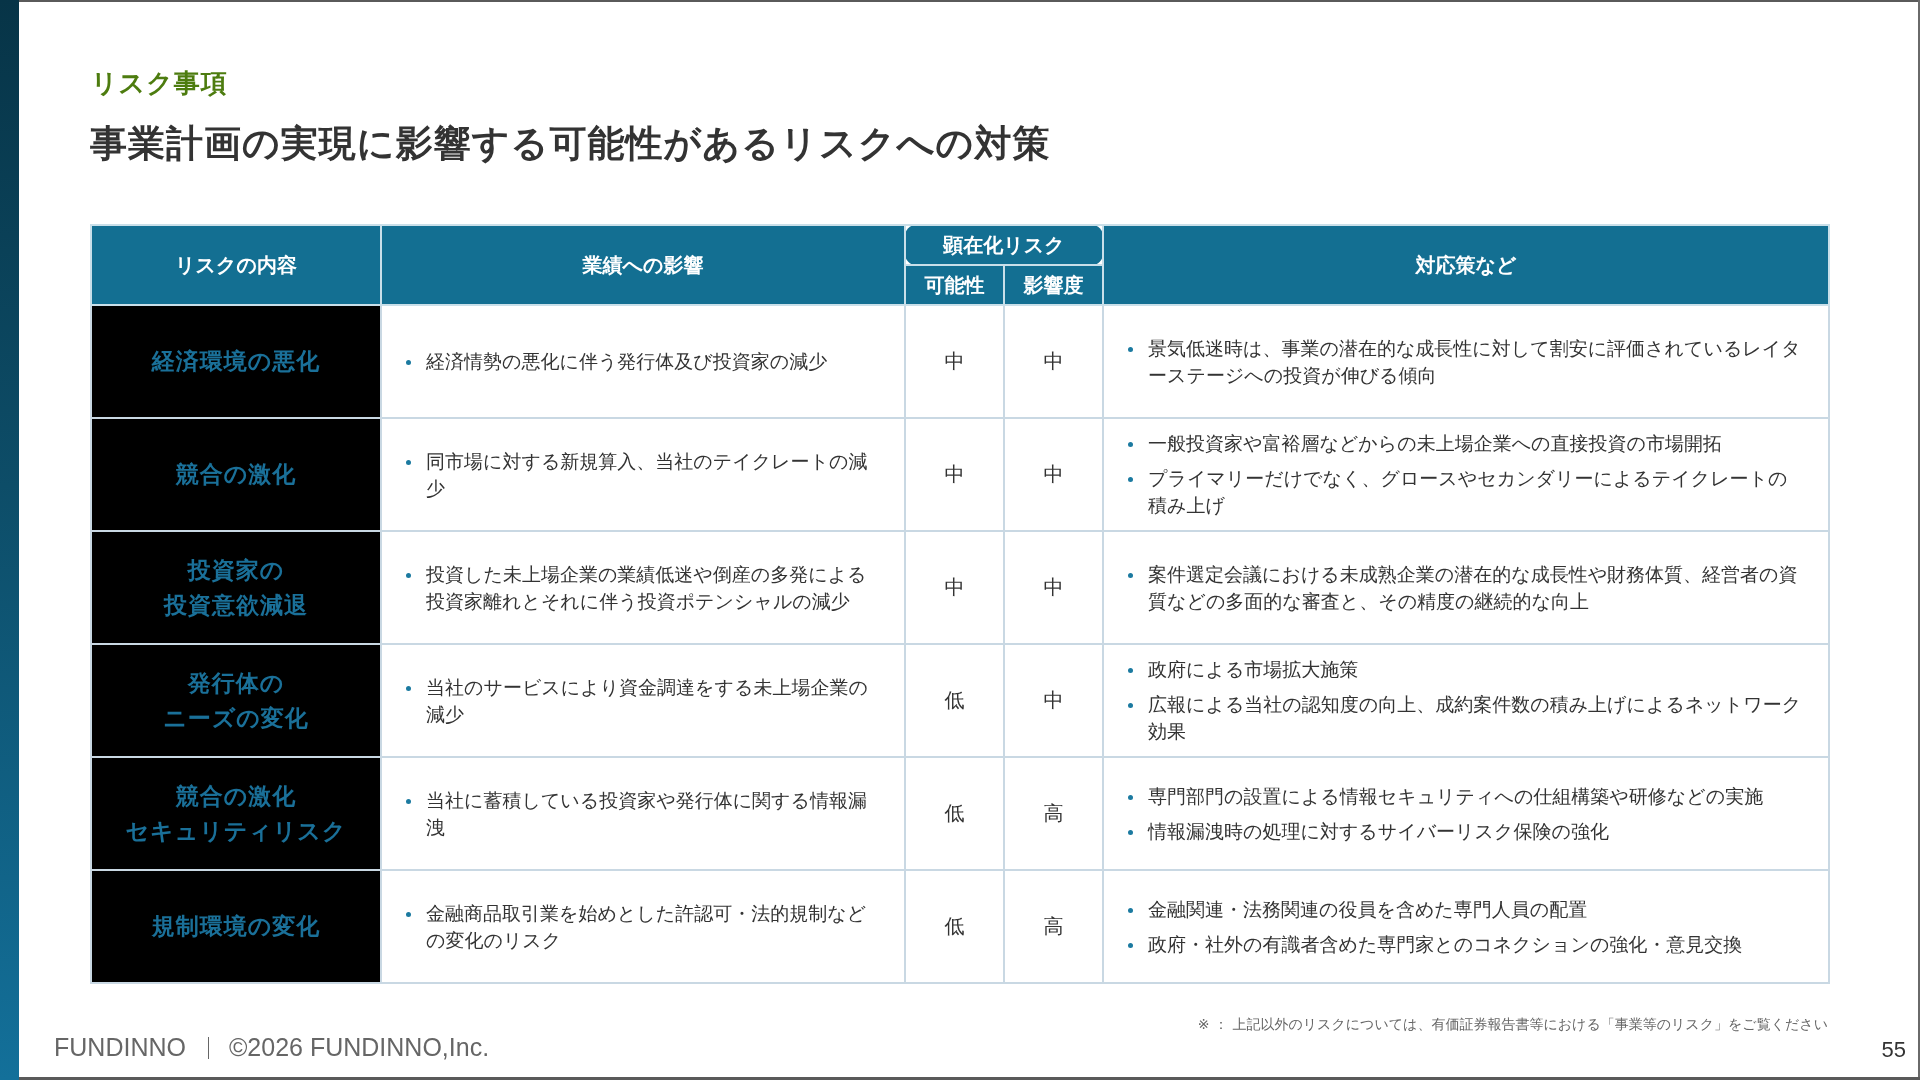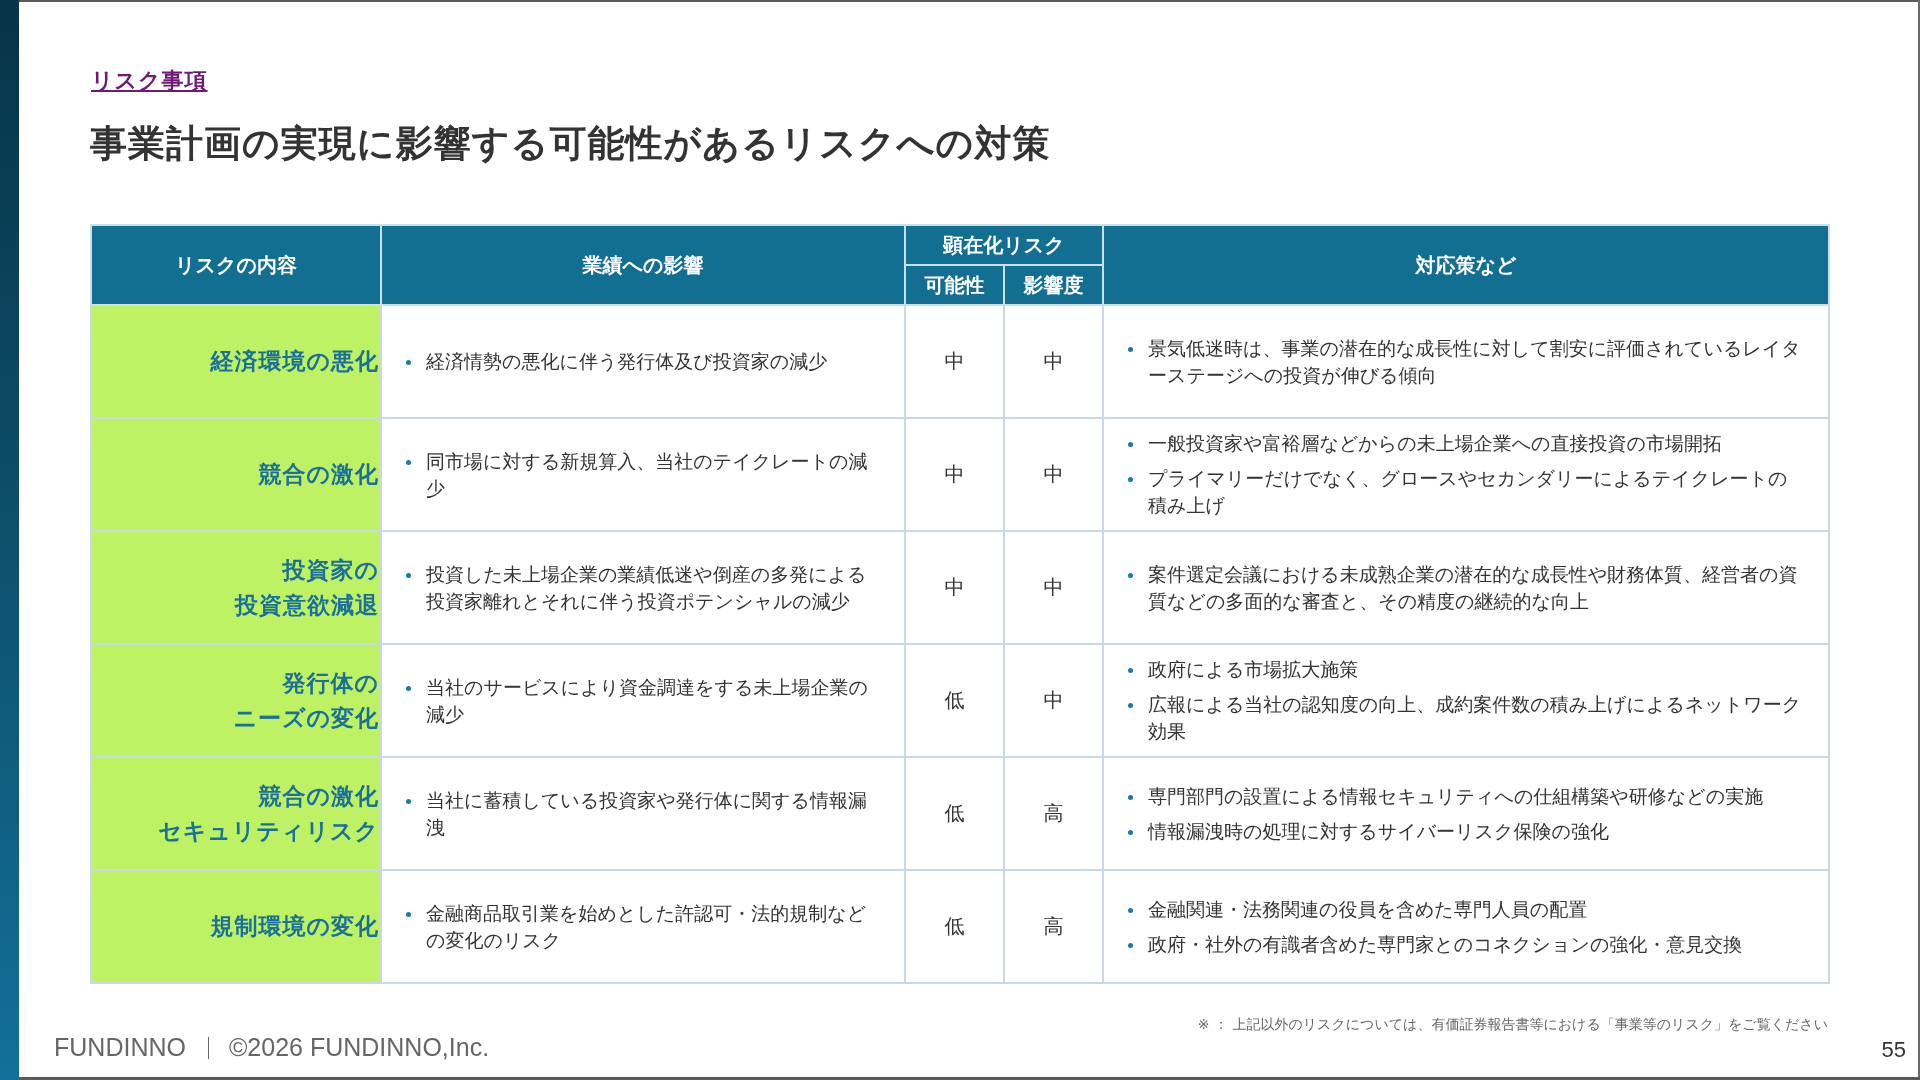--- a/index.html
+++ b/index.html
@@ -11,42 +11,42 @@
     }
     .frame-top { position:absolute; left:0; top:0; width:1920px; height:2px; background:#5a5a5a; }
     .frame-bottom { position:absolute; left:0; bottom:0; width:1920px; height:3px; background:#5a5a5a; }
     .frame-right { position:absolute; right:0; top:0; width:2px; height:1080px; background:#6a6a6a; }
     .left-bar {
       position:absolute; left:0; top:0; width:19px; height:1080px;
       background:linear-gradient(to bottom, #073447 0%, #0d4d68 45%, #13709a 100%);
     }
     .section-label {
       position:absolute; left:91px; top:66px;
-      font-size:22px; font-weight:bold; color:#701a75; letter-spacing:1px;text-decoration:underline;
+      font-size:26px; font-weight:bold; color:#4d7c0f; letter-spacing:1px;
     }
     .page-title {
       position:absolute; left:90px; top:119px;
       font-size:37px; font-weight:bold; color:#333333; letter-spacing:1px;
     }
     table.risk {
       position:absolute; left:90px; top:224px; width:1738px;
       border-collapse:collapse; table-layout:fixed;
     }
     table.risk th, table.risk td { border:2px solid #c9d8e3; }
     table.risk th {
       background:#136f92; color:#ffffff; font-weight:bold; font-size:20px;
       text-align:center; border-color:#c9dfe9; padding:0;
     }
     th.h-main { height:77px;font-family:Liberation Serif, serif; }
-    th.h-group { height:38px; }
+    th.h-group { height:38px;border-radius:11px; }
     th.h-sub { height:38px; }
     td { height:109px; vertical-align:middle; font-size:19px; color:#333; }
     td.label {
-      background:#bef264; color:#1a7099; font-weight:bold; font-size:23px;
-      text-align:right; line-height:35px; letter-spacing:1px;
+      background:#000000; color:#1a7099; font-weight:bold; font-size:23px;
+      text-align:center; line-height:35px; letter-spacing:1px;
     }
     td.level { text-align:center; font-size:20px; }
     td.text { padding:0 24px 0 20px; }
     ul.bullets { list-style:none; margin:0; padding:0; }
     ul.bullets li {
       position:relative; padding-left:24px; line-height:27px; margin:8px 0;
     }
     ul.bullets li .dot {
       position:absolute; left:4px; top:12px; width:5px; height:5px; border-radius:50%;
       background:#1b7aa0;

